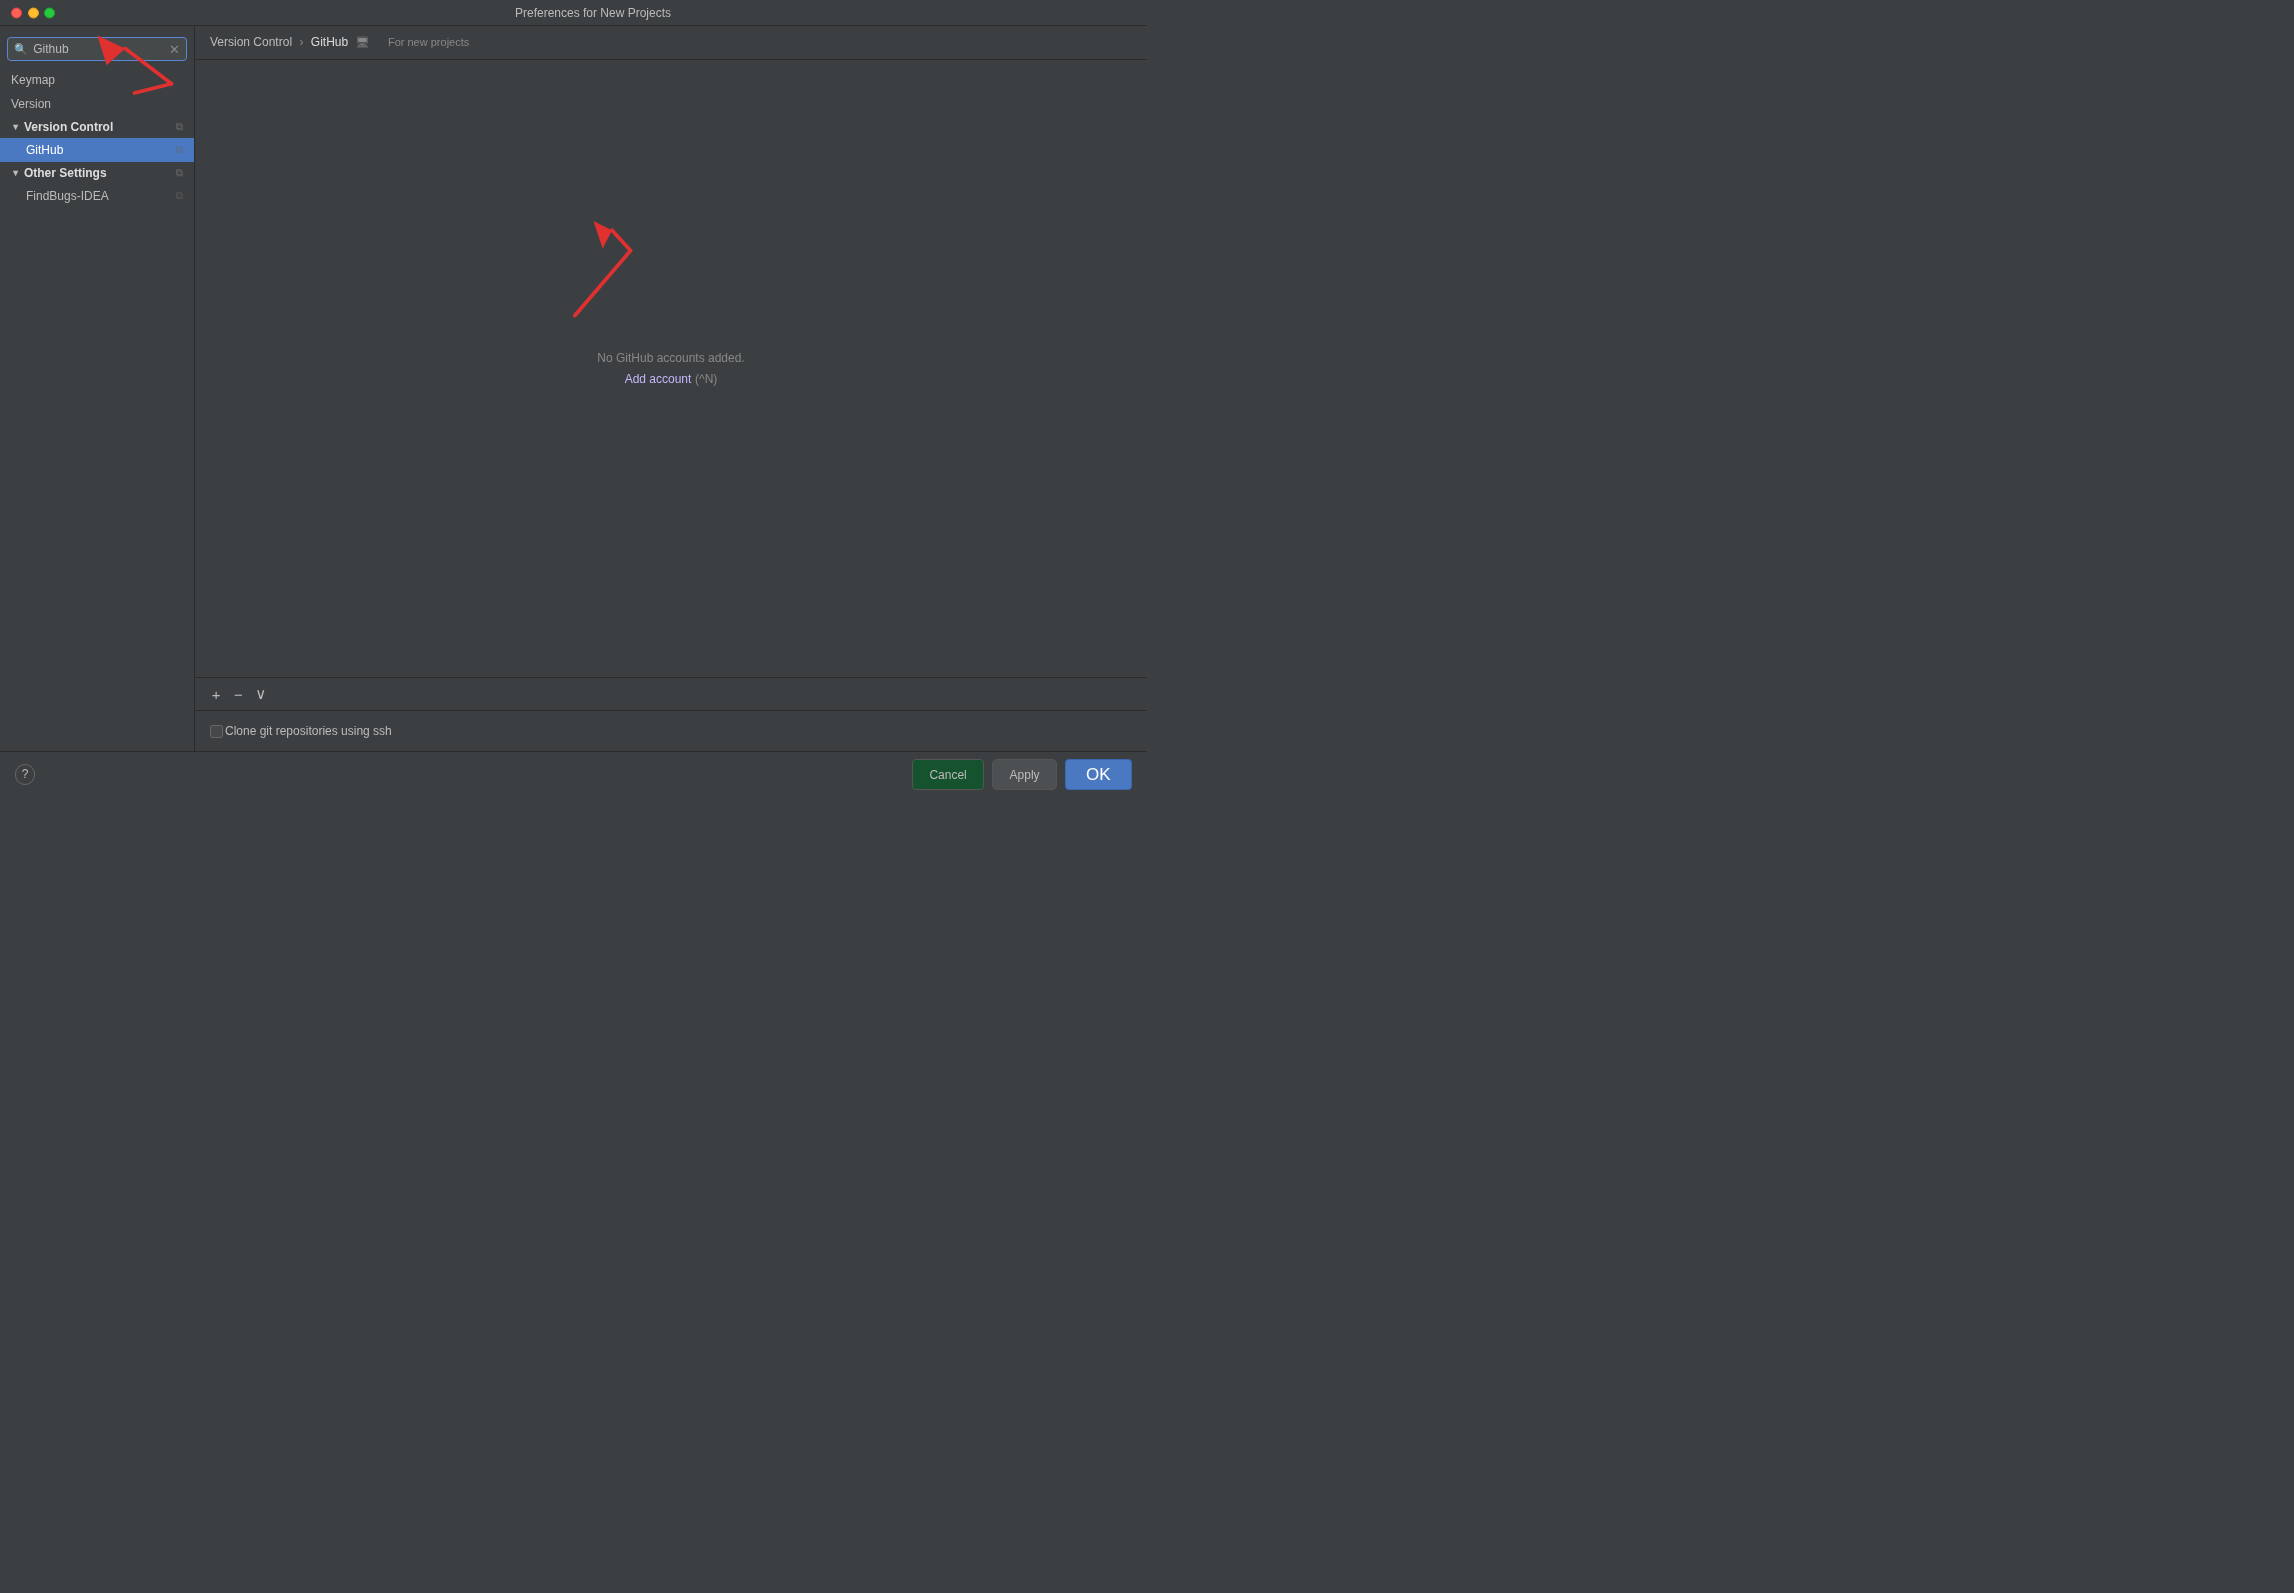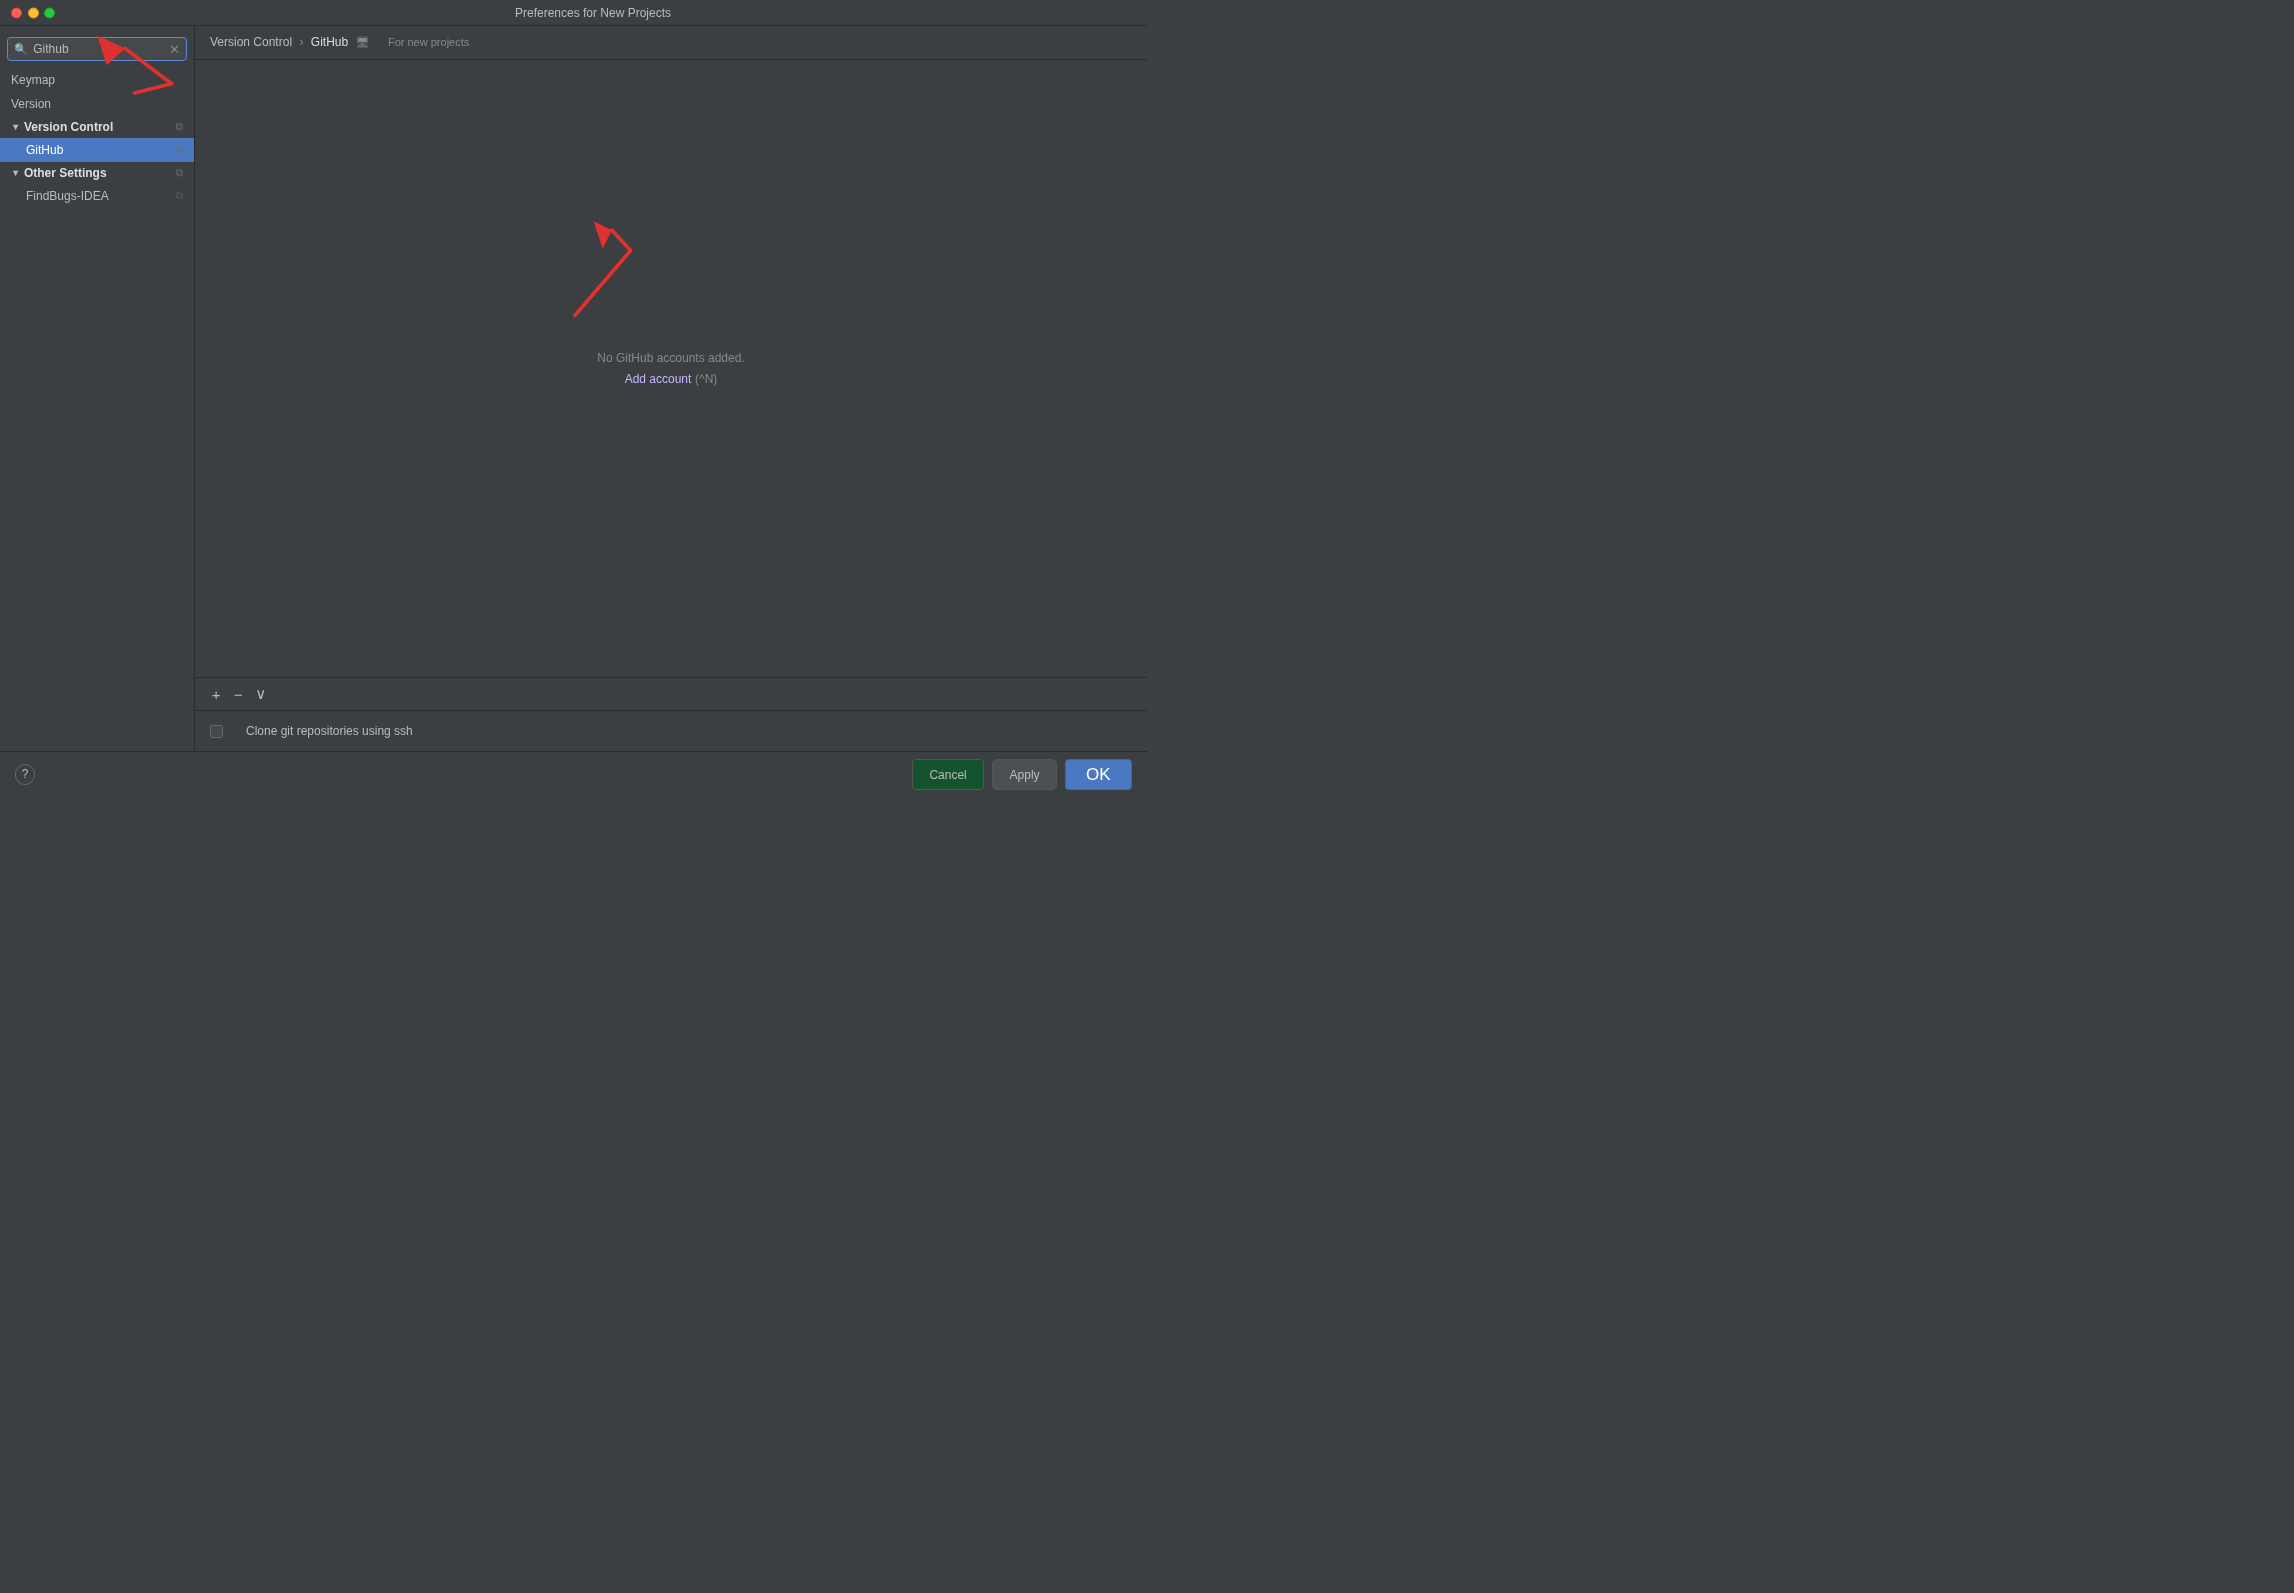--- a/index.html
+++ b/index.html
@@ -212,21 +212,21 @@
     
     .options-area {
       padding: 13px 15px;
       display: flex;
       flex-direction: column;
       gap: 11px;
     }
     .checkbox-row {
       display: flex;
       align-items: flex-end;
-      gap: 23px;
+      gap: 2px;
       color: #bbbbbb;
       font-size: 12px;
     }
     .checkbox {
       width: 13px;
       height: 13px;
       border: 0.9px solid #666;
       background: #45494a;
       border-radius: 1.9px;
       flex-shrink: 0;

